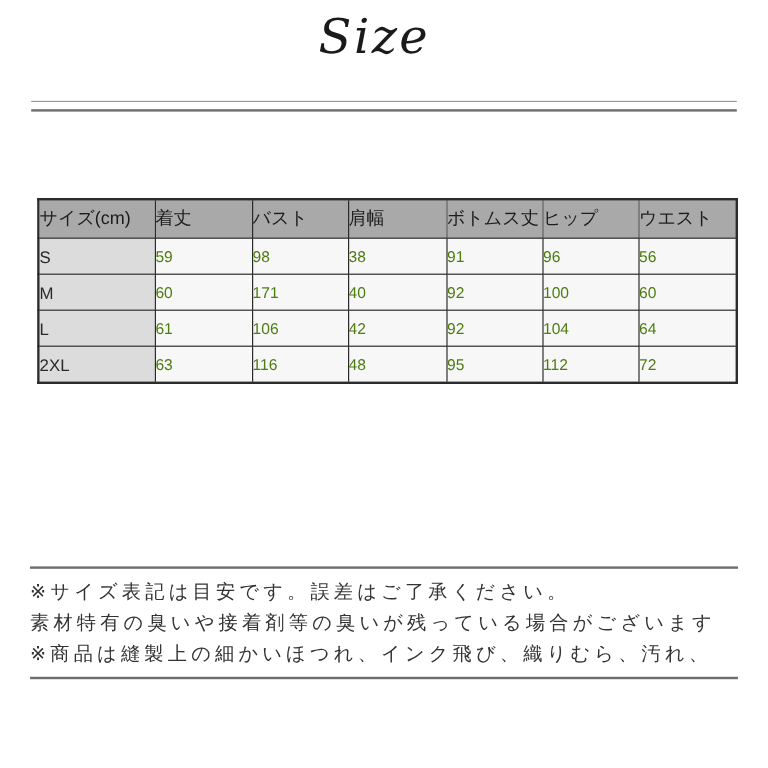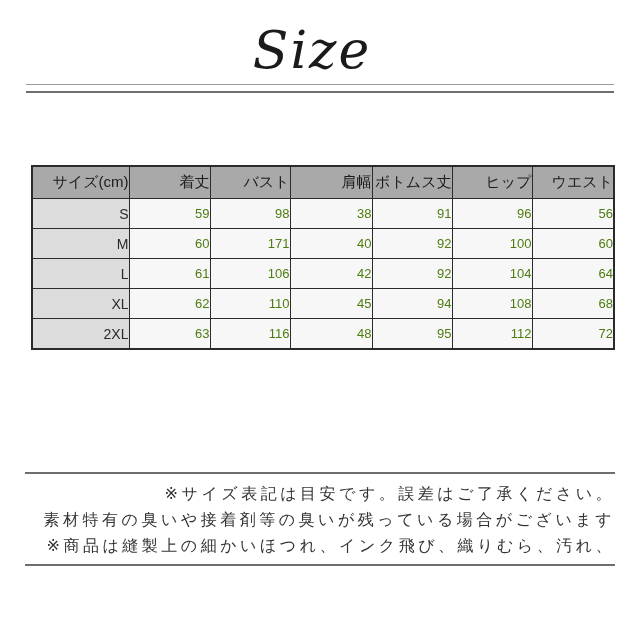--- a/index.html
+++ b/index.html
@@ -12,26 +12,26 @@
     position: relative;
     width: 640px; height: 640px;
     background: #ffffff;
     overflow: hidden;
   }
 
   
   .title {
     position: absolute;
     top: 8px; left: 0; right: 16px;
-    margin: 12px;
+    margin: 0;
     text-align: center;
     font-family: "DejaVu Serif", serif;
     font-style: italic;
     font-weight: 400;
-    font-size: 52px;
+    font-size: 40px;
     letter-spacing: 2px;
     color: #1a1a1a;
   }
 
   
   .double-rule {
     position: absolute;
     top: 84px; left: 26px; right: 26px;
   }
   .rule-thin  { height: 1px; background: var(--rule-line, #9a9a9a); margin-bottom: 6px; }
@@ -41,21 +41,21 @@
   .size-table {
     position: absolute;
     top: 165px; left: 31px;
     width: 582px;
     border-collapse: collapse;
     table-layout: fixed;
     border: 2px solid var(--table-border, #2b2b2b);
   }
   .size-table th, .size-table td {
     border: 1px solid var(--table-border, #2b2b2b);
-    text-align: right;
+    text-align: left;
     vertical-align: middle;
     padding: 0;
     overflow: hidden;
     white-space: nowrap;
   }
   .size-table thead th {
     background: var(--header-bg, #a9a9a9);
     height: 31px;
     font-size: 15px;
     font-weight: normal;
@@ -71,21 +71,21 @@
   .size-table tbody td {
     background: var(--cell-bg, #f7f7f7);
     height: 29px;
     font-size: 13px;
     color: #4d7c0f;
   }
 
   
   .notes {
     position: absolute;
-    top: 472px; left: 25px; right: 25px; text-align: right;
+    top: 472px; left: 25px; right: 25px;
   }
   .notes-rule { height: 2px; background: var(--rule-line-dark, #6b6b6b); }
   .notes-rule.top { margin-bottom: 7px; }
   .notes-rule.bottom { margin-top: 5px; }
   .note-line {
     margin: 0;
     font-size: 16px;
     line-height: 26px;
     letter-spacing: 3.5px;
     color: var(--text, #333333);
@@ -147,29 +147,20 @@
       <tr>
         <th>L</th>
         <td>61</td>
         <td>106</td>
         <td>42</td>
         <td>92</td>
         <td>104</td>
         <td>64</td>
       </tr>
       <tr>
-        <th>XL</th>
-        <td>62</td>
-        <td>110</td>
-        <td>45</td>
-        <td>94</td>
-        <td>108</td>
-        <td>68</td>
-      </tr>
-      <tr>
         <th>2XL</th>
         <td>63</td>
         <td>116</td>
         <td>48</td>
         <td>95</td>
         <td>112</td>
         <td>72</td>
       </tr>
     </tbody>
   </table>

